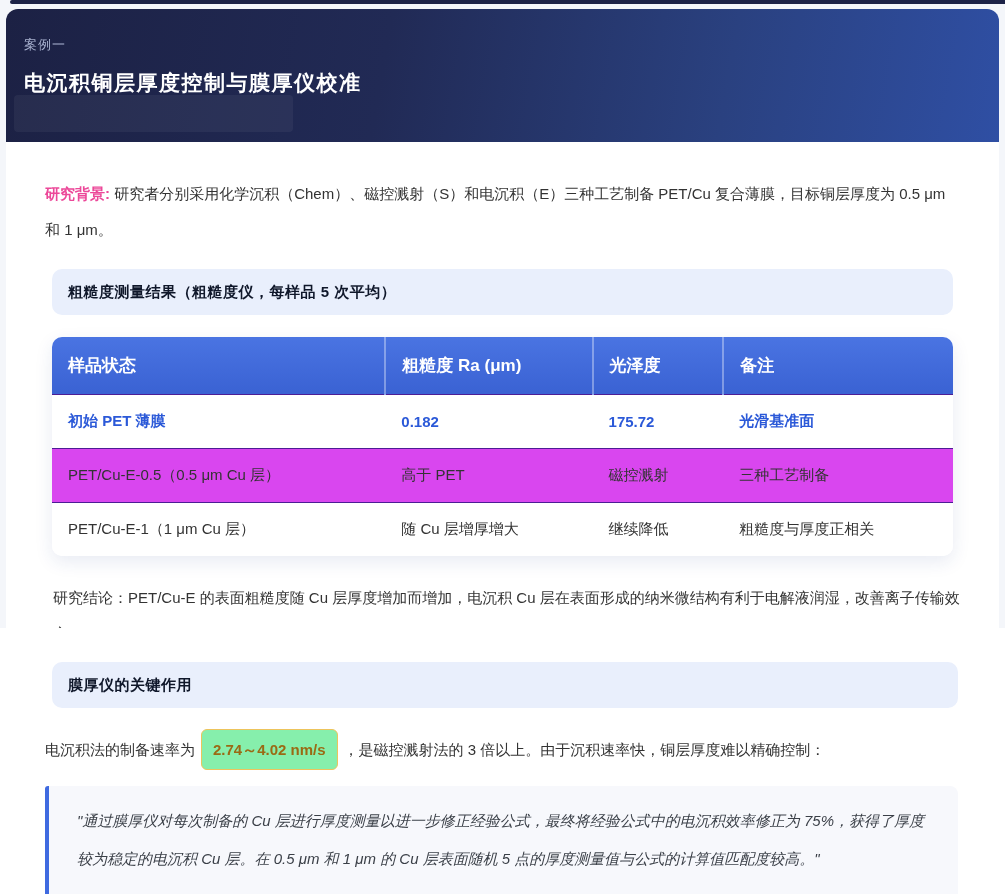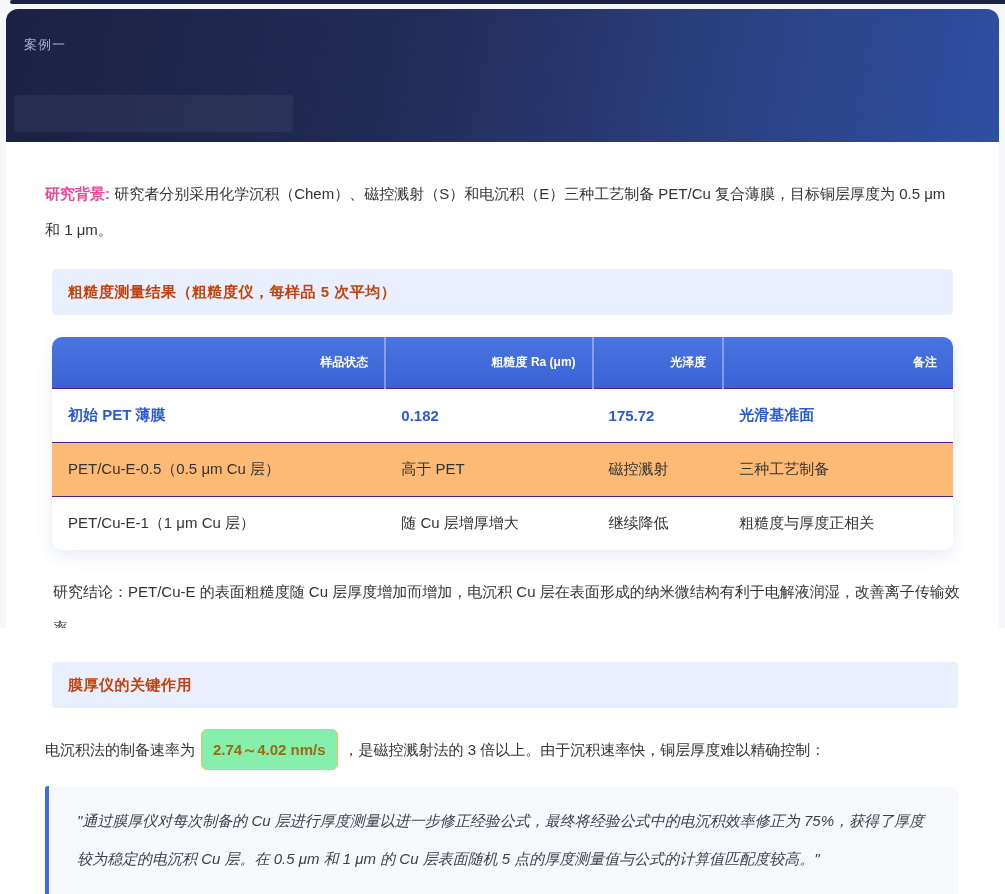--- a/index.html
+++ b/index.html
@@ -33,43 +33,43 @@
   }
   
   .panel-upper {
     position:absolute; top:142px; left:6px; right:6px; height:486px;
     background:#ffffff; padding:34px 39px 0 39px;
   }
   .para { font-size:15px; line-height:2.4; color:#333; }
   .para b { color:#ec4899; }
   .section-bar {
     margin:21px 7px 0 7px; height:46px; line-height:46px;
-    background:#e9effc; border-radius:4px;
-    font-size:15px; font-weight:bold; color:#c2410c;
+    background:#e9effc; border-radius:10px;
+    font-size:15px; font-weight:bold; color:#0f172a;
     padding-left:16px; letter-spacing:0.5px;
   }
   
   .table-card {
     margin:22px 7px 0 7px; border-radius:10px; overflow:hidden;
     box-shadow:0 6px 18px rgba(30,58,138,0.10);
     background:#fff;
   }
   table { width:100%; border-collapse:collapse; table-layout:fixed; }
   col.c1{width:37%;} col.c2{width:23%;} col.c3{width:14.5%;} col.c4{width:25.5%;}
   thead th {
     background:linear-gradient(180deg,#4a74e2 0%,#3a62d3 100%);
-    color:#ffffff; font-size:12px; font-weight:bold; text-align:right;
+    color:#ffffff; font-size:17px; font-weight:bold; text-align:left;
     padding:17px 16px; border-right:2px solid rgba(255,255,255,0.35);
   }
   thead th:last-child { border-right:none; }
   tbody td {
     font-size:15px; color:#333; padding:17px 16px;
     border-top:1px solid #4c1d95; background:#ffffff;
   }
-  tr.row-alt td { background:#fdba74; }
+  tr.row-alt td { background:#d946ef; }
   tr.row-highlight td { color:#2b59d8; font-weight:bold; }
   .conclusion { margin-top:24px; padding-left:8px; }
   
   .panel-lower {
     position:absolute; top:628px; left:0; right:0; bottom:0;
     background:#ffffff; padding:34px 45px 0 45px;
   }
   .panel-lower .section-bar { margin:0 2px 0 7px; }
   .speed-line { margin-top:21px; font-size:15px; line-height:2.2; color:#333; }
   .rate-pill {
@@ -85,20 +85,21 @@
     font-style:italic; font-size:15px; line-height:2.5; color:#3a3f47;
   }
 </style>
 </head>
 <body>
 
 <div class="top-strip"></div>
 
 <div class="header-card">
   <div class="case-label">案例一</div>
+  <div class="header-title">电沉积铜层厚度控制与膜厚仪校准</div>
   <div class="header-badge"></div>
 </div>
 
 <div class="panel-upper">
   <p class="para"><b>研究背景:</b> <span>研究者分别采用化学沉积（Chem）、磁控溅射（S）和电沉积（E）三种工艺制备 PET/Cu 复合薄膜，目标铜层厚度为 0.5 μm 和 1 μm。</span></p>
 
   <div class="section-bar">粗糙度测量结果（粗糙度仪，每样品 5 次平均）</div>
 
   <div class="table-card">
     <table>

